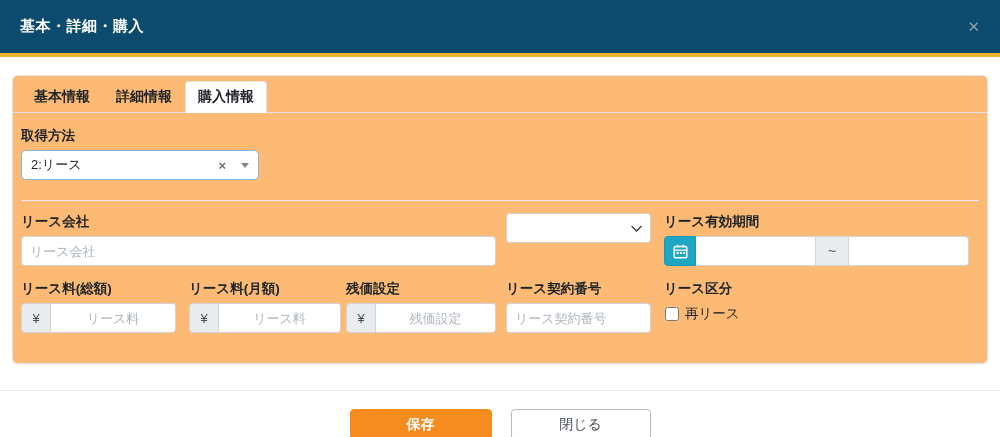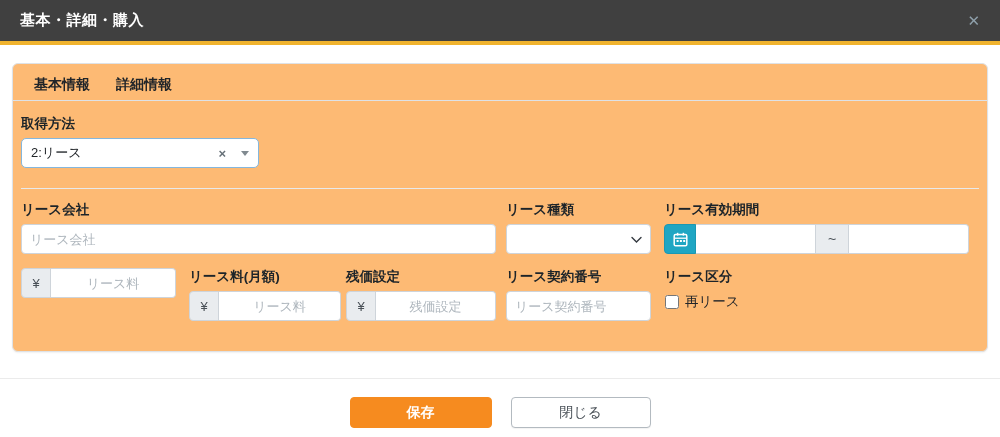--- a/index.html
+++ b/index.html
@@ -4,21 +4,21 @@
 <style>
   * { box-sizing: border-box; }
   html,body { margin:0; padding:0; }
   body {
     width:1000px; height:437px; background:#ffffff;
     font-family:"Liberation Sans","DejaVu Sans",sans-serif;
     color:#212529; font-size:13px; overflow:hidden;
   }
   
   .modal-header {
-    height:45px; background:#404040; border-bottom:4px solid #f0b32e;
+    height:57px; background:#0c4a6e; border-bottom:4px solid #f0b32e;
     display:flex; align-items:center; justify-content:space-between; padding:0 20px;
   }
   .modal-title { color:#ffffff; font-size:15px; font-weight:bold; letter-spacing:.5px; }
   .close-x { color:#8fa0ab; font-size:15px; font-weight:bold; cursor:pointer; line-height:1; }
   
   .card {
     margin:18px 12px 0 12px; border:1px solid #dee2e6; border-radius:6px;
     background:#fdba74; box-shadow:0 1px 2px rgba(0,0,0,.06);
   }
   .nav-tabs { display:flex; padding:5px 8px 0 8px; border-bottom:1px solid #dee2e6; }
@@ -106,40 +106,40 @@
 
 <div class="modal-header">
   <span class="modal-title">基本・詳細・購入</span>
   <span class="close-x">✕</span>
 </div>
 
 <div class="card">
   <div class="nav-tabs">
     <div class="tab">基本情報</div>
     <div class="tab">詳細情報</div>
+    <div class="tab active">購入情報</div>
   </div>
 
   <div class="card-body">
 
     <label class="flabel">取得方法</label>
     <div class="select2">
       <span class="sel-value">2:リース</span>
       <span class="clear-x">×</span>
       <span class="caret-down"></span>
     </div>
 
     <hr class="divider">
 
     <div class="form-row">
       <div class="col-company">
         <label class="flabel">リース会社</label>
         <input class="ctrl" type="text" placeholder="リース会社" style="">
       </div>
       <div class="col-type">
-        <label class="flabel">リース種類</label>
         <div class="fake-select">
           <span></span>
           <svg width="11" height="8" viewBox="0 0 11 8">
             <path d="M1 1.5 L5.5 6 L10 1.5" stroke="#343a40" stroke-width="1.4" fill="none" stroke-linecap="round"></path>
           </svg>
         </div>
       </div>
       <div class="col-period">
         <label class="flabel">リース有効期間</label>
         <div class="period">
@@ -156,20 +156,21 @@
           </button>
           <input class="ctrl date-in" type="text" value="" style="">
           <span class="sep">~</span>
           <input class="ctrl date-end" type="text" value="" style="">
         </div>
       </div>
     </div>
 
     <div class="form-row" style="margin-top:14px;">
       <div class="col-fee1">
+        <label class="flabel">リース料(総額)</label>
         <div class="igroup num">
           <span class="addon">¥</span>
           <input class="ctrl" type="text" placeholder="リース料" style="">
         </div>
       </div>
       <div class="col-fee2">
         <label class="flabel">リース料(月額)</label>
         <div class="igroup num">
           <span class="addon">¥</span>
           <input class="ctrl" type="text" placeholder="リース料" style="">

